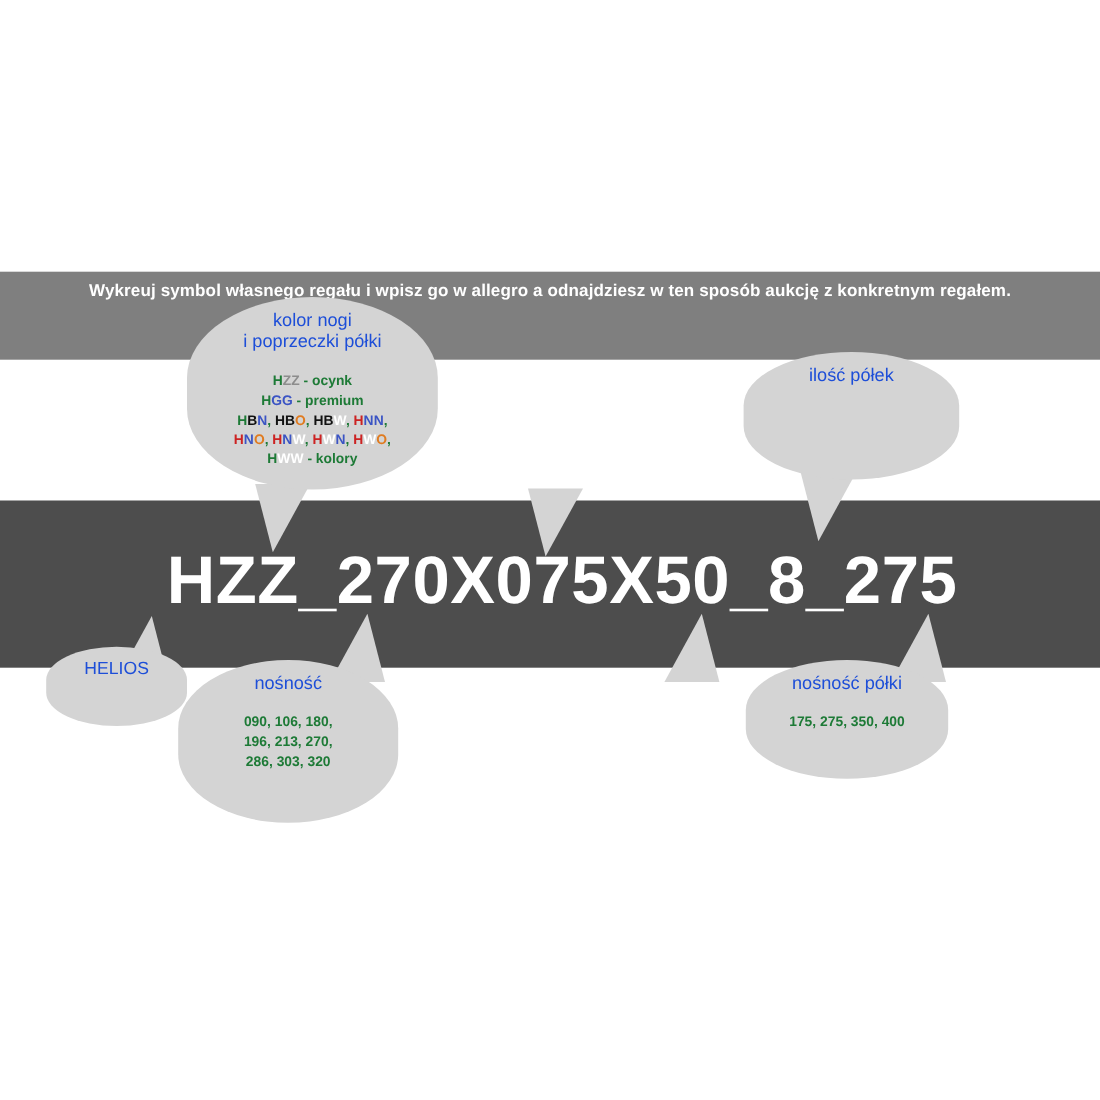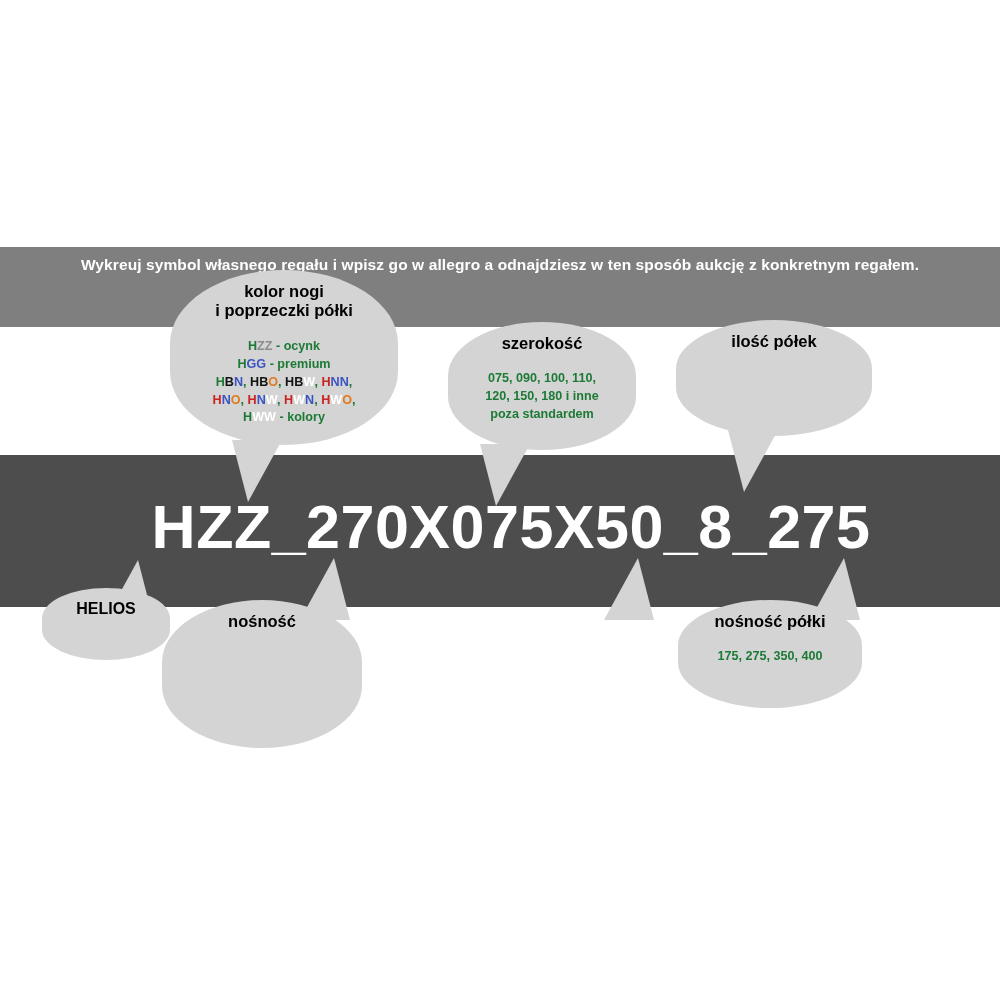--- a/index.html
+++ b/index.html
@@ -56,22 +56,22 @@
   .bubble {
     position: absolute;
     background: #d4d4d4;
     border-radius: 50% / 42%;
     text-align: center;
     padding: 12px 10px;
     color: #1d7a36;
   }
   .bubble .b-title {
     font-size: 16.5px;
-    font-weight: bold;
-    color: #000000;
+    font-weight: normal;
+    color: #1d4ed8;
     line-height: 1.18;
   }
   .bubble .b-body {
     margin-top: 17px;
     font-size: 12.6px;
     font-weight: bold;
     color: #1d7a36;
     line-height: 1.42;
   }
   .bubble.small .b-title { font-size: 15.5px; }
@@ -148,42 +148,39 @@
     <div class="b-body">
       <span class="line"><span class="c-green">H</span><span class="c-grey">ZZ</span><span class="c-green"> - ocynk</span></span>
       <span class="line"><span class="c-green">H</span><span class="c-blue">GG</span><span class="c-green"> - premium</span></span>
       <span class="line"><span class="c-green">H</span><span class="c-black">B</span><span class="c-blue">N</span><span class="c-green">, </span><span class="c-black">H</span><span class="c-black">B</span><span class="c-orange">O</span><span class="c-green">, </span><span class="c-black">HB</span><span class="c-white">W</span><span class="c-green">, </span><span class="c-red">H</span><span class="c-blue">N</span><span class="c-blue">N</span><span class="c-green">,</span></span>
       <span class="line"><span class="c-red">H</span><span class="c-blue">N</span><span class="c-orange">O</span><span class="c-green">, </span><span class="c-red">H</span><span class="c-blue">N</span><span class="c-white">W</span><span class="c-green">, </span><span class="c-red">H</span><span class="c-white">W</span><span class="c-blue">N</span><span class="c-green">, </span><span class="c-red">H</span><span class="c-white">W</span><span class="c-orange">O</span><span class="c-green">,</span></span>
       <span class="line"><span class="c-green">H</span><span class="c-white">WW</span><span class="c-green"> - kolory</span></span>
     </div>
   </div>
 
   <div class="tail down" id="tail-szer"></div>
-  <div class="bubble" id="bubble-szer">
-    <div class="b-title">szerokość</div>
-    <div class="b-body">
-      <span class="line">075, 090, 100, 110,</span>
-      <span class="line">120, 150, 180  i inne</span>
-      <span class="line">poza standardem</span>
-    </div>
-  </div>
 
   <div class="tail down" id="tail-ilosc"></div>
   <div class="bubble" id="bubble-ilosc">
     <div class="b-title">ilość półek</div>
   </div>
 
   <div class="tail up" id="tail-helios"></div>
   <div class="bubble small" id="bubble-helios">
     <div class="b-title">HELIOS</div>
   </div>
 
   <div class="tail up" id="tail-wys"></div>
   <div class="bubble" id="bubble-wys">
     <div class="b-title">nośność</div>
+    <div class="b-body">
+      <span class="line">090, 106, 180,</span>
+      <span class="line">196, 213, 270,</span>
+      <span class="line">286, 303, 320</span>
+    </div>
   </div>
 
   <div class="tail up" id="tail-glab"></div>
 
   <div class="tail up" id="tail-nosn"></div>
   <div class="bubble" id="bubble-nosn">
     <div class="b-title">nośność półki</div>
     <div class="b-body">
       <span class="line">175, 275, 350, 400</span>
     </div>

